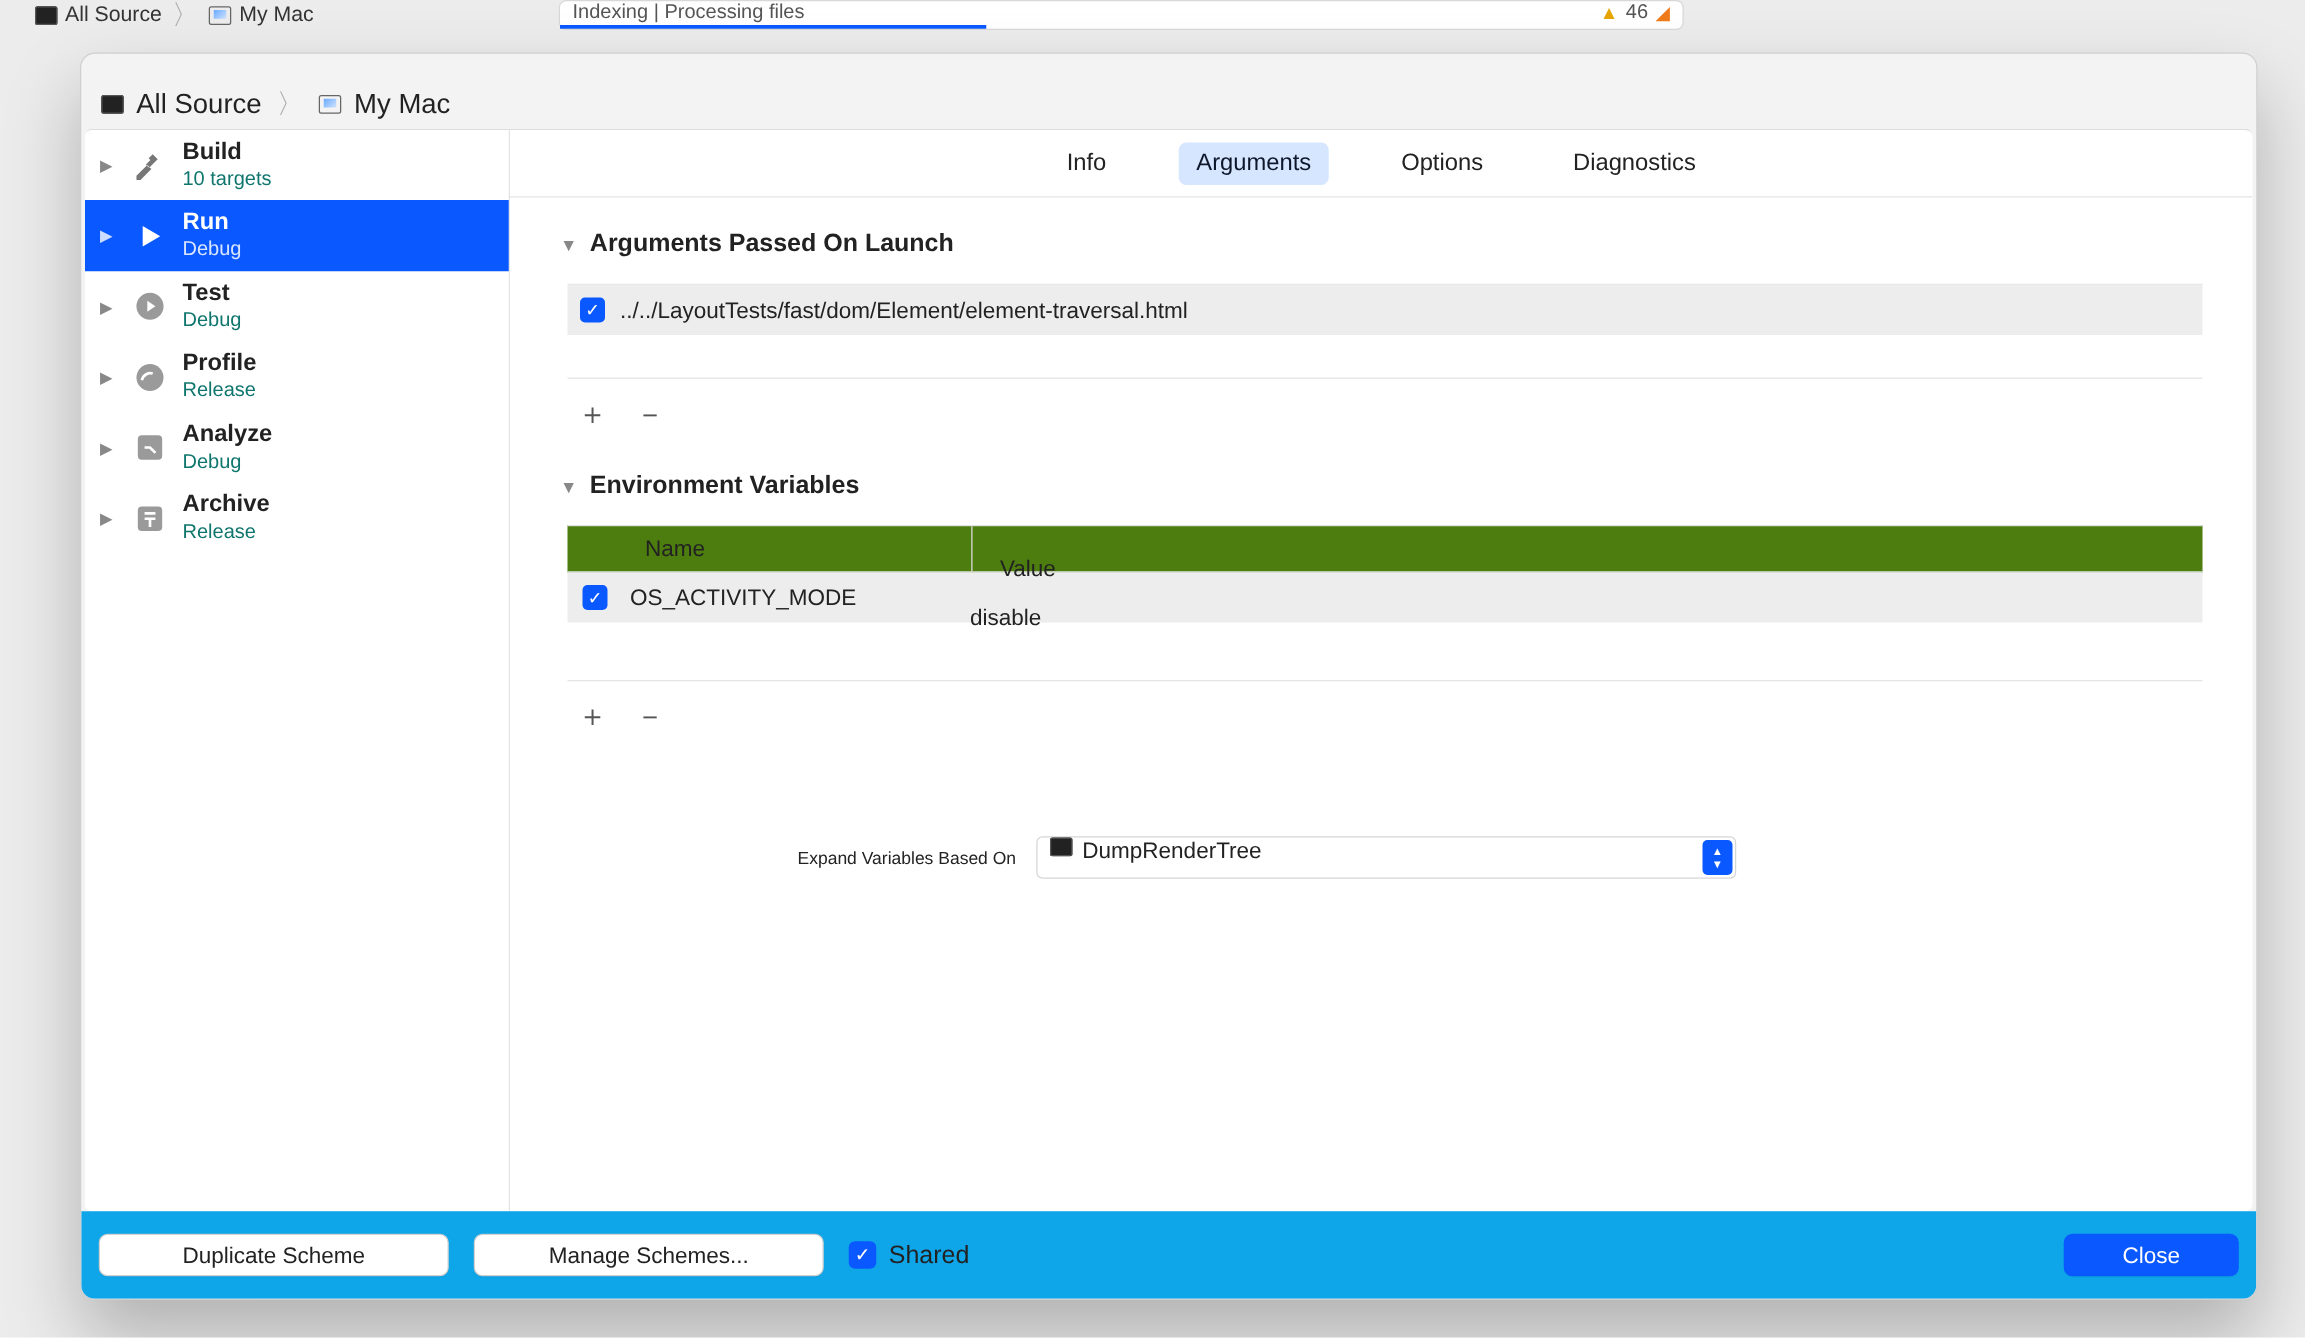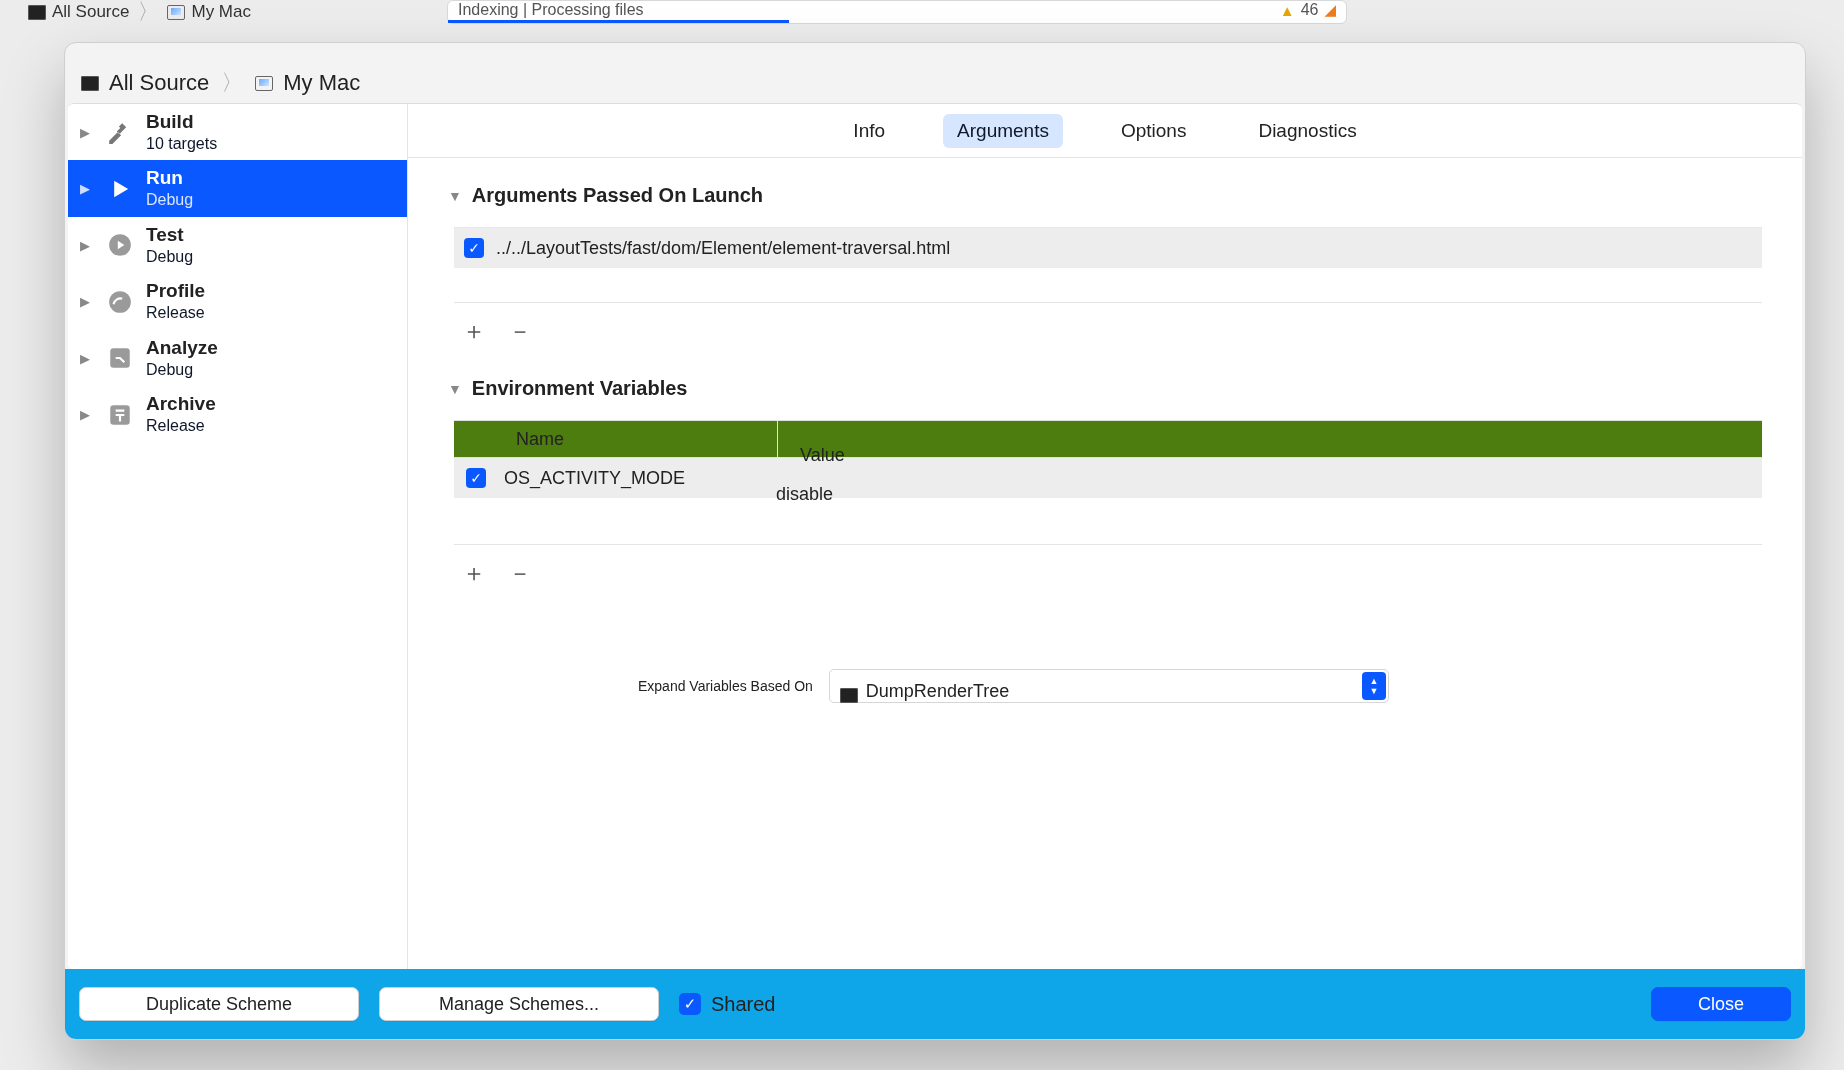--- a/index.html
+++ b/index.html
@@ -119,21 +119,21 @@
   }
   .sidebar-item.selected .disclose { color: rgba(255,255,255,.8); }
   .phase-icon {
     width: 32px; height: 32px;
     display:flex; align-items:center; justify-content:center;
     color:#777;
   }
   .sidebar-item.selected .phase-icon { color:#fff; }
   .phase-text { line-height: 1.1; }
   .phase-title { font-size: 19px; font-weight: 600; }
-  .phase-sub { font-size: 16px; color:#0f172a; margin-top:2px; }
+  .phase-sub { font-size: 16px; color:#0f766e; margin-top:2px; }
   .sidebar-item.selected .phase-sub { color: rgba(255,255,255,.85); }
   
   .main {
     flex: 1;
     display:flex;
     flex-direction: column;
   }
   .tabs {
     height: 54px;
     border-bottom: 1px solid #e4e4e4;
@@ -202,21 +202,21 @@
     margin-top: 60px;
     margin-left: 190px;
   }
   .dropdown {
     flex: 0 0 560px;
     max-width: 560px;
     height: 34px;
     background:#fff;
     border:1px solid #d6d6d6;
     border-radius:5px;
-    display:flex; align-items:flex-end;
+    display:flex; align-items:flex-start;
     padding: 0 6px 0 10px;
     gap:8px;
     position:relative;
   }
   .dropdown .stepper {
     position:absolute; right:2px; top:2px; bottom:2px;
     width:24px; background:#0a58ff; border-radius:4px;
     color:#fff; display:flex; flex-direction:column;
     align-items:center; justify-content:center; font-size:9px;
   }

